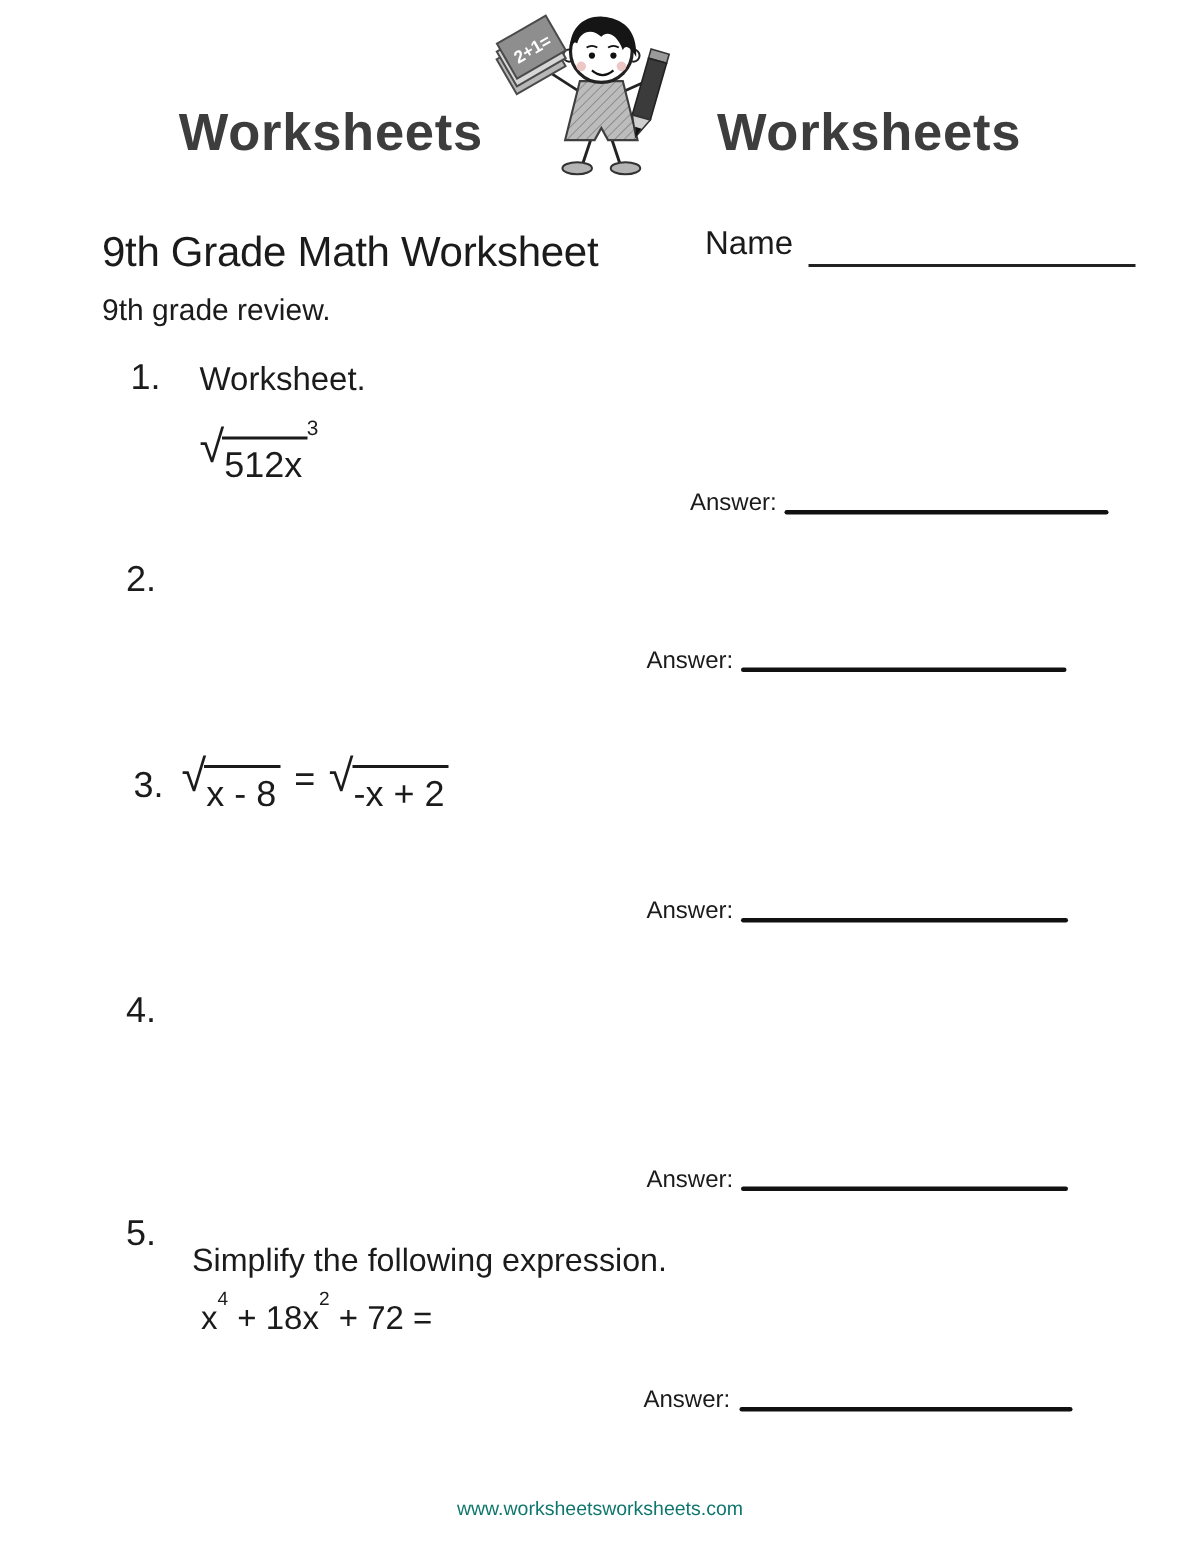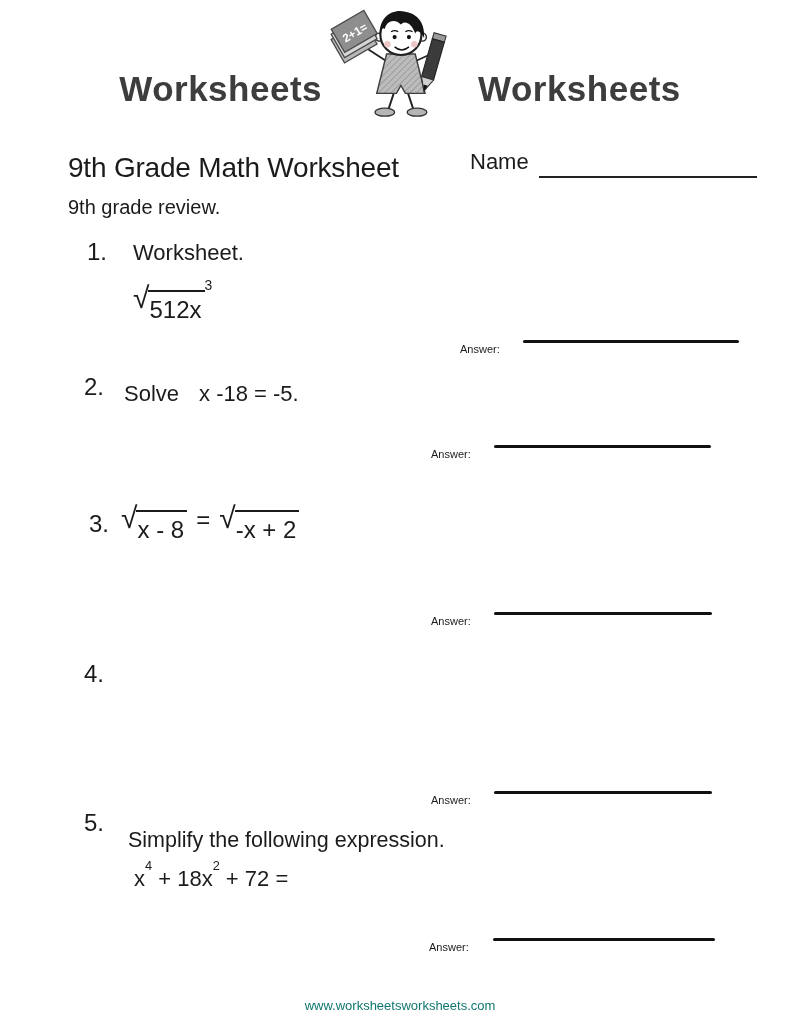--- a/index.html
+++ b/index.html
@@ -31,21 +31,21 @@
   .keep-sp{white-space:pre;}
   .qlines{line-height:32px;}
 
   
   .radical{display:inline-flex;align-items:flex-start;}
   .rad-sign{font-size:1.25em;line-height:1;margin-top:-0.22em;margin-right:-1px;}
   .rad-body{border-top:2.2px solid #1b1b1b;padding:4px 3px 0 1px;}
   sup.e{font-size:58%;position:relative;top:-0.65em;}
 
   
-  .ans-label{font-size:11px;margin-top:16px;}
+  .ans-label{font-size:16px;}
   .ans-line{height:3px;background:#111;border-radius:2px;}
 
   
   .footer{left:0;top:998px;width:100%;text-align:center;font-size:13px;color:#0f766e;}
 </style>
 </head>
 <body>
 
 <div class="page">
 
@@ -118,23 +118,20 @@
   <div class="abs qmath" style="left:133px;top:286px;">
     <span class="radical">
       <span class="rad-sign">√</span>
       <span class="rad-body">512x</span>
     </span><sup class="e">3</sup>
   </div>
   <span class="abs ans-label" style="left:460px;top:327px;">Answer:</span>
   <div class="abs ans-line" style="left:523px;top:340px;width:216px;"></div>
 
   <span class="abs qnum" style="left:84px;top:373px;">2.</span>
-  <div class="abs qprompt" style="left:124px;top:381px;">
-    <span>Solve</span><span class="eqgap">x -18 = -5.</span>
-  </div>
   <span class="abs ans-label" style="left:431px;top:432px;">Answer:</span>
   <div class="abs ans-line" style="left:494px;top:445px;width:217px;"></div>
 
   <span class="abs qnum" style="left:89px;top:510px;">3.</span>
   <div class="abs qmath" style="left:121px;top:506px;">
     <span class="radical">
       <span class="rad-sign">√</span>
       <span class="rad-body">x - 8</span>
     </span><span class="eq">=</span><span class="radical">
       <span class="rad-sign">√</span>

